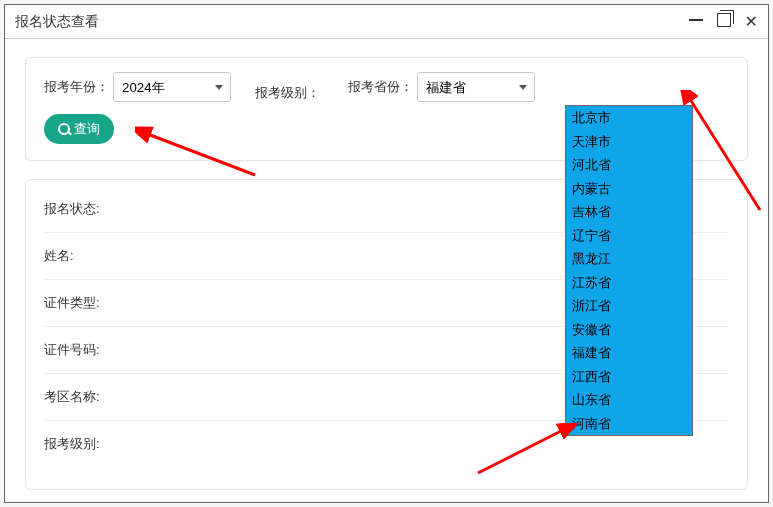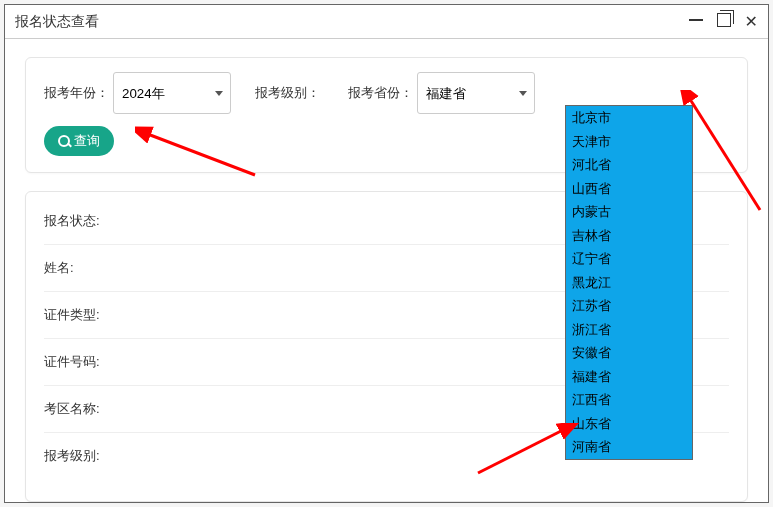--- a/index.html
+++ b/index.html
@@ -9,24 +9,24 @@
   .titlebar .title { flex: 1; font-size: 14px; color: #333; font-family: Liberation Mono, monospace; }
   .titlebar .win-controls { display: flex; gap: 14px; align-items: center; }
   .titlebar .win-controls span { cursor: pointer; color: #333; }
   .min-icon { display:inline-block; width:14px; height:14px; position:relative; }
   .min-icon::after { content:""; position:absolute; left:0; right:0; top:6px; border-top:2px solid #333; }
   .max-icon { display:inline-block; width:14px; height:14px; border:1.5px solid #333; position:relative; }
   .max-icon::after { content:""; position:absolute; left:2px; top:-4px; width:13px; height:13px; border-top:1.5px solid #333; border-right:1.5px solid #333; }
   .close-icon { font-size:16px; line-height:14px; }
   .content { padding: 18px 20px; }
   .filter-card { border: 1px solid #e5e5e5; border-radius: 6px; padding: 14px 18px 16px; background:#fff; box-shadow: 0 1px 2px rgba(0,0,0,0.03); }
-  .filter-row { display: flex; align-items: center; gap: 6px; flex-wrap: wrap; }
+  .filter-row { display: flex; align-items: flex-end; gap: 6px; flex-wrap: wrap; }
   .field { display: flex; align-items: center; margin-right: 18px; }
   .field label { color: #333; margin-right: 4px; white-space: nowrap; }
-  .field select { height: 42px; border: 1px solid #ccc; border-radius: 3px; padding: 0 4px 0 8px; min-width: 118px; background: #fff; appearance: none; -webkit-appearance:none; position:relative; }
+  .field select { height: 30px; border: 1px solid #ccc; border-radius: 3px; padding: 0 4px 0 8px; min-width: 118px; background: #fff; appearance: none; -webkit-appearance:none; position:relative; }
   .select-wrap { position: relative; display:inline-block; }
   .select-wrap::after { content:""; position:absolute; right:8px; top:50%; margin-top:-2px; border-left:4px solid transparent; border-right:4px solid transparent; border-top:5px solid #555; pointer-events:none; }
   .query-btn { margin-top: 12px; display: inline-flex; align-items:center; gap:4px; background: #17a589; color:#fff; border:none; border-radius: 16px; padding: 6px 14px; font-size:13px; cursor:pointer; }
   .query-btn .mag { display:inline-block; width:12px; height:12px; border:2px solid #fff; border-radius:50%; position:relative; }
   .query-btn .mag::after { content:""; position:absolute; width:5px; height:2px; background:#fff; transform:rotate(45deg); right:-4px; bottom:-1px; }
   .result-card { border: 1px solid #e5e5e5; border-radius: 6px; padding: 6px 18px 22px; background:#fff; margin-top: 18px; box-shadow: 0 1px 2px rgba(0,0,0,0.03); }
   .result-row { display:flex; align-items:center; padding: 14px 0; border-bottom: 1px solid #eee; color:#333; }
   .result-row:last-child { border-bottom:none; }
   .result-row .lbl { width: auto; }
   .dropdown { position: absolute; left: 560px; top: 100px; width: 128px; max-height: 367px; overflow: hidden; border:1px solid #666; background:#0ea5e9; z-index: 50; }
@@ -95,21 +95,20 @@
       <div class="result-row">
           <span class="lbl">报考级别:</span>
         </div>
     </div>
   </div>
 
   <div class="dropdown" id="province-dropdown">
       <div class="opt">北京市</div>
       <div class="opt">天津市</div>
       <div class="opt">河北省</div>
-      <div class="opt">山西省</div>
       <div class="opt">内蒙古</div>
       <div class="opt">吉林省</div>
       <div class="opt">辽宁省</div>
       <div class="opt">黑龙江</div>
       <div class="opt">江苏省</div>
       <div class="opt">浙江省</div>
       <div class="opt">安徽省</div>
       <div class="opt">福建省</div>
       <div class="opt">江西省</div>
       <div class="opt">山东省</div>

